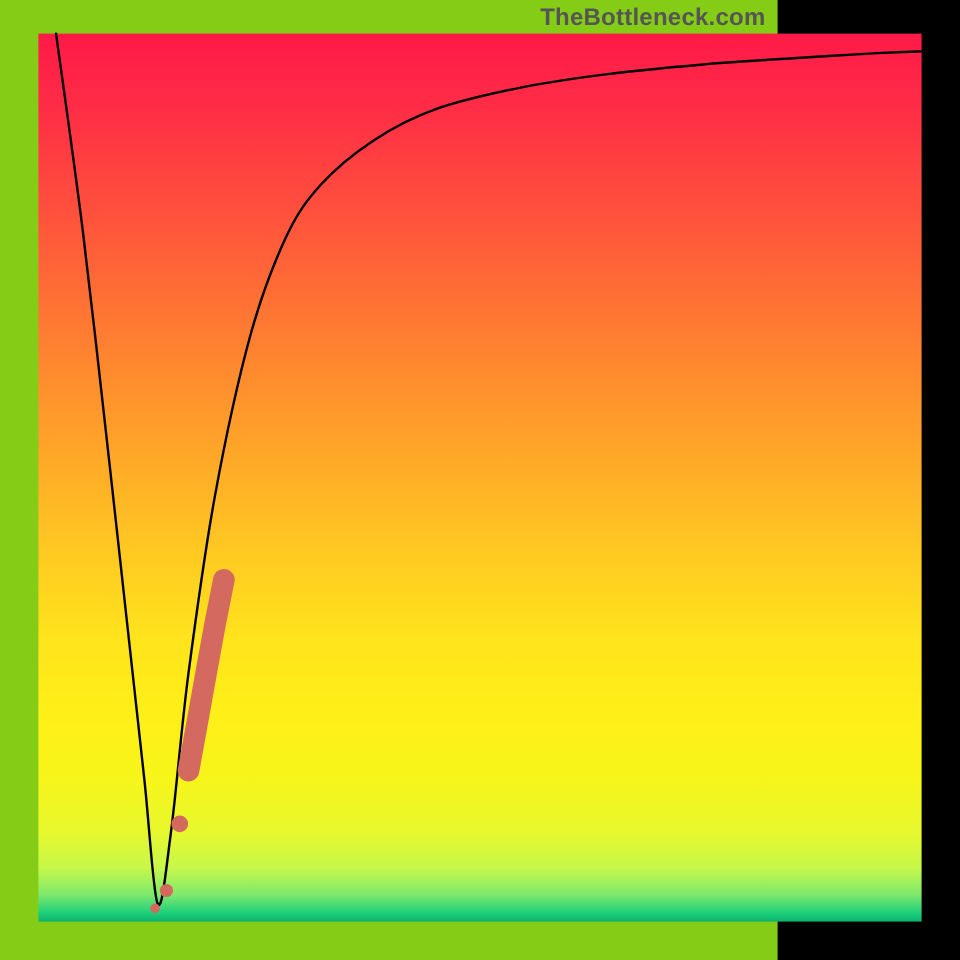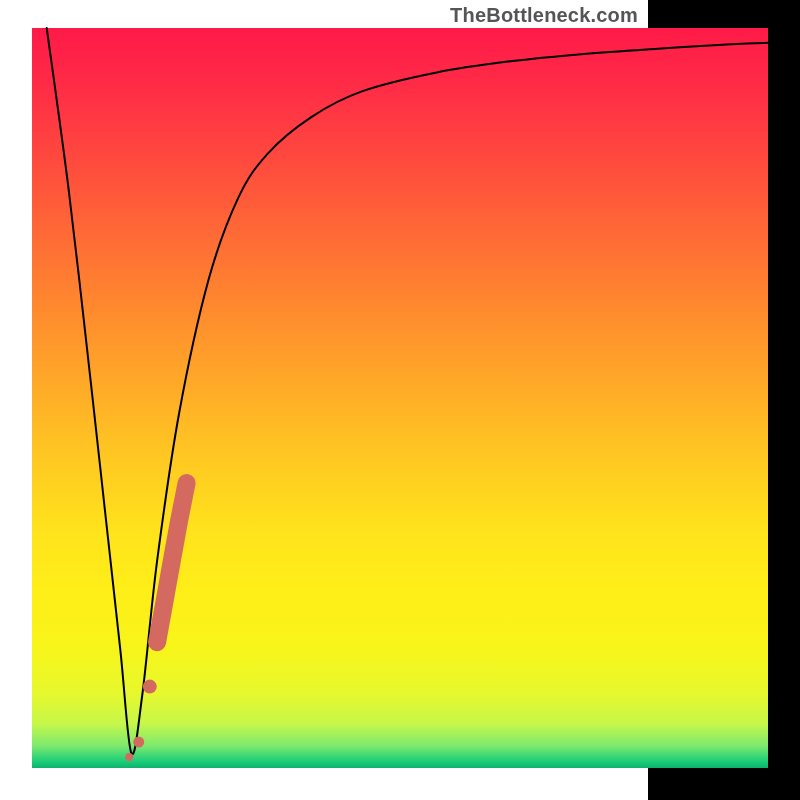--- a/index.html
+++ b/index.html
@@ -10,21 +10,21 @@
     background: #000;
     overflow: hidden;
     font-family: Arial, Helvetica, sans-serif;
   }
   .frame {
     position: absolute;
     left: 0;
     top: 0;
     width: 648px;
     height: 800px;
-    background: #ffffff;
+    background: #84cc16;
   }
   .plot {
     position: absolute;
     left: 32px;
     top: 28px;
     width: 736px;
     height: 740px;
     
     background: linear-gradient(
       to bottom,

